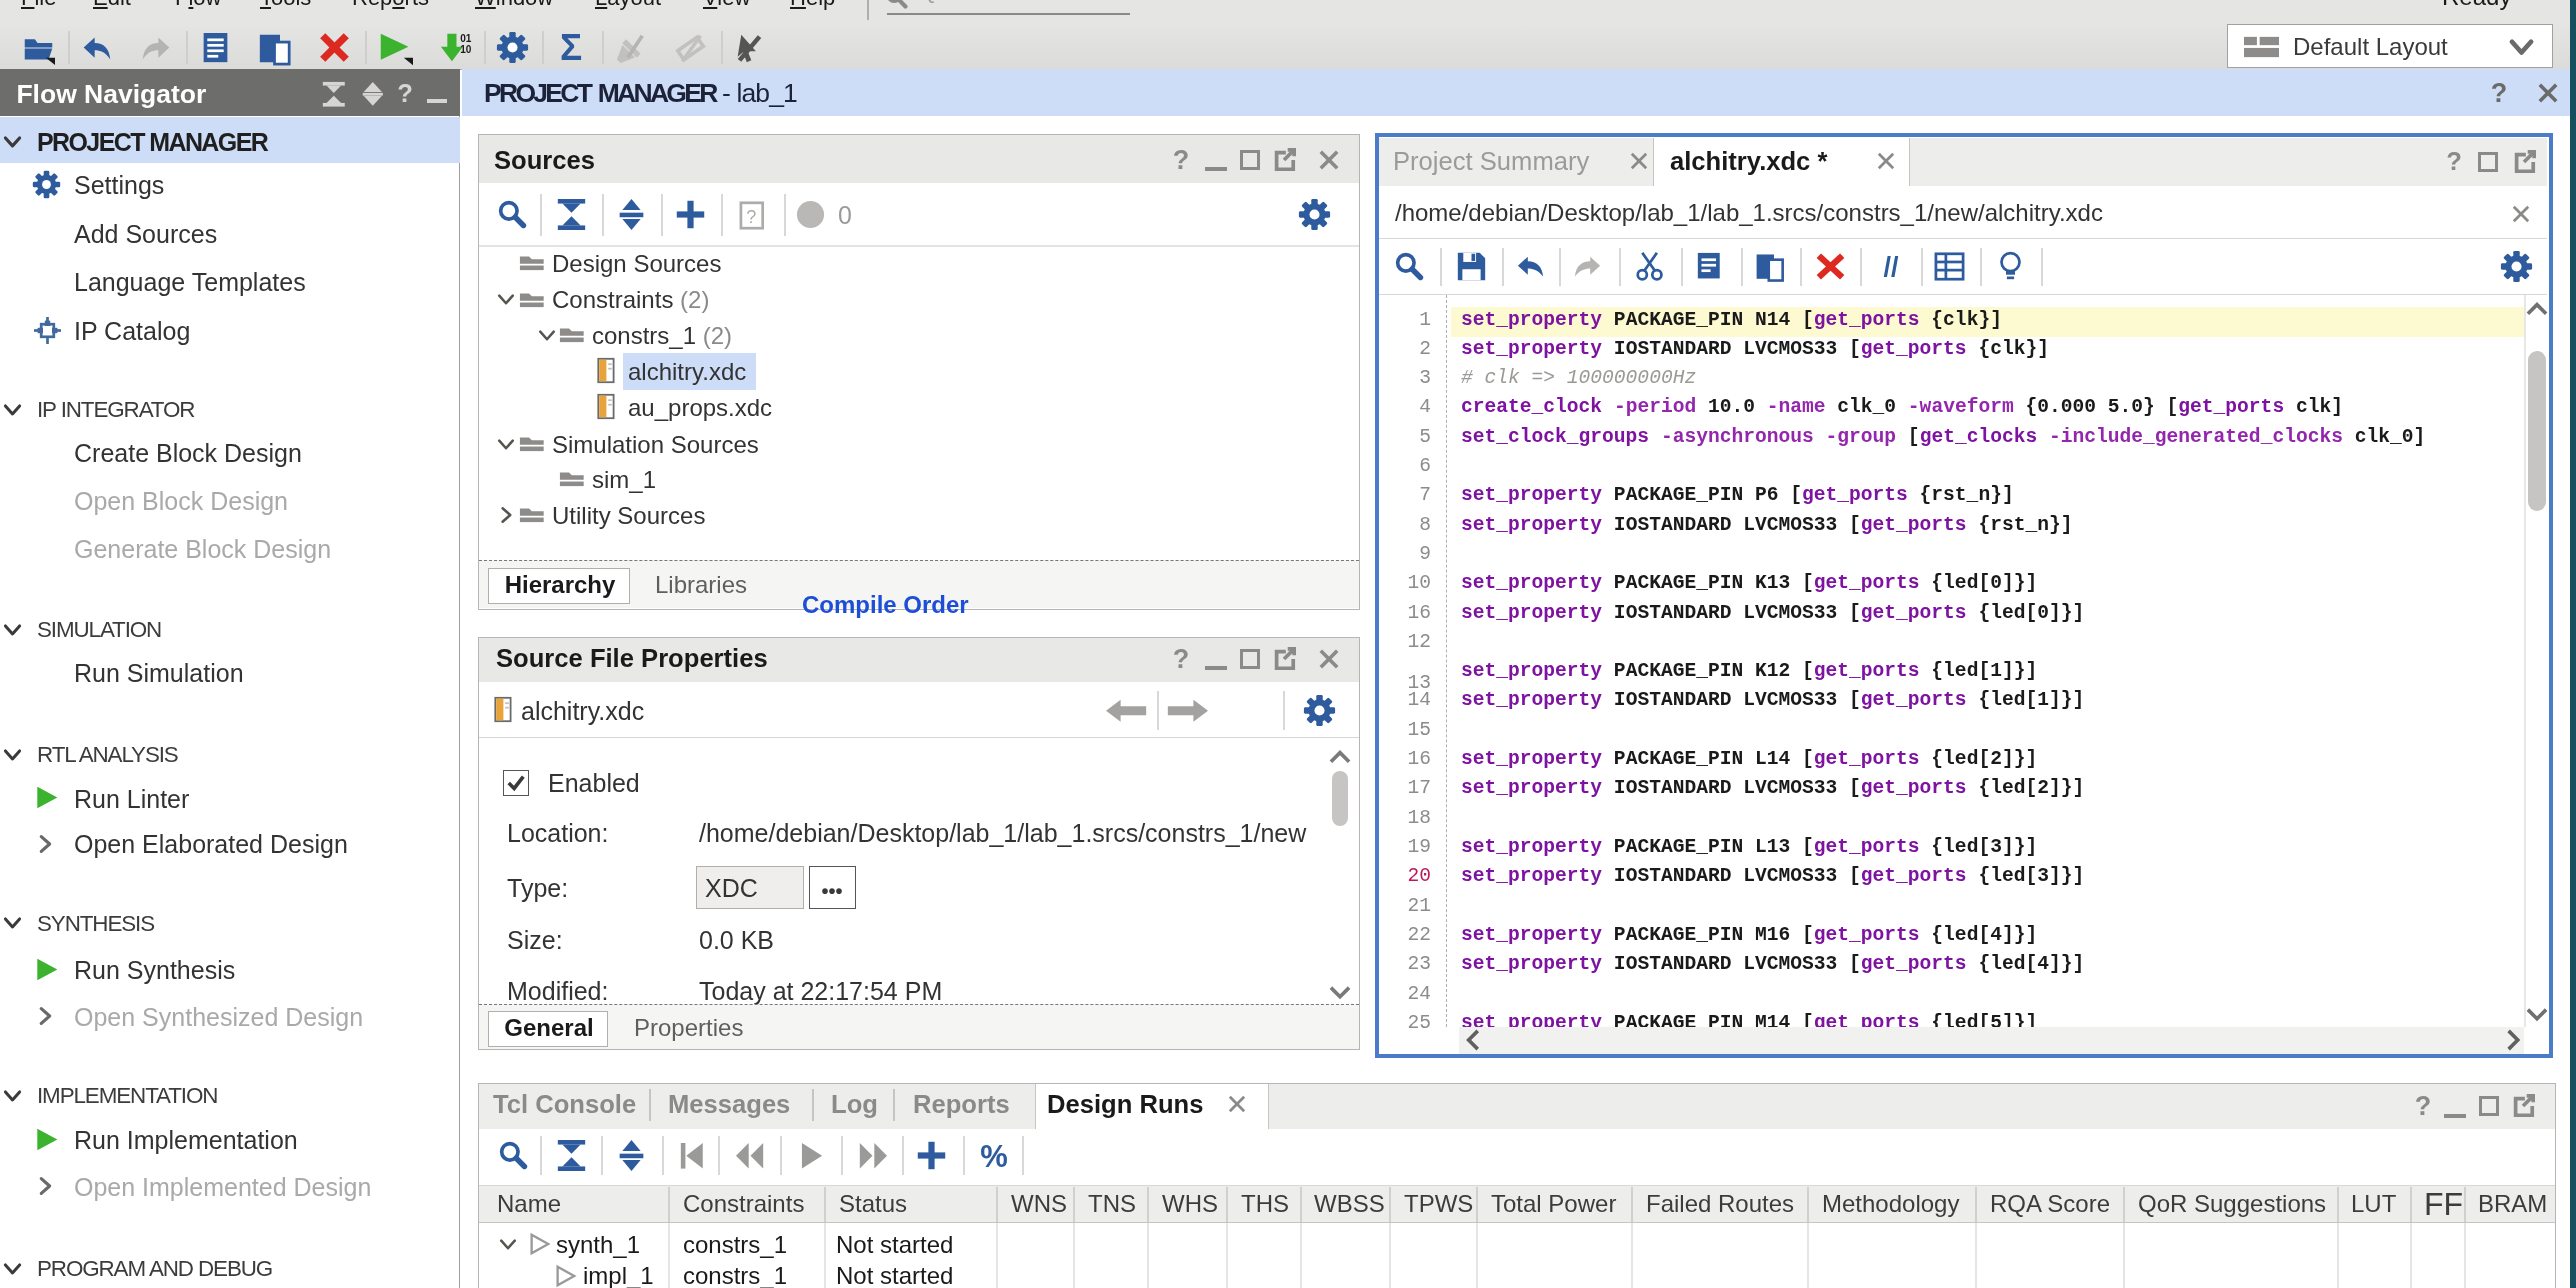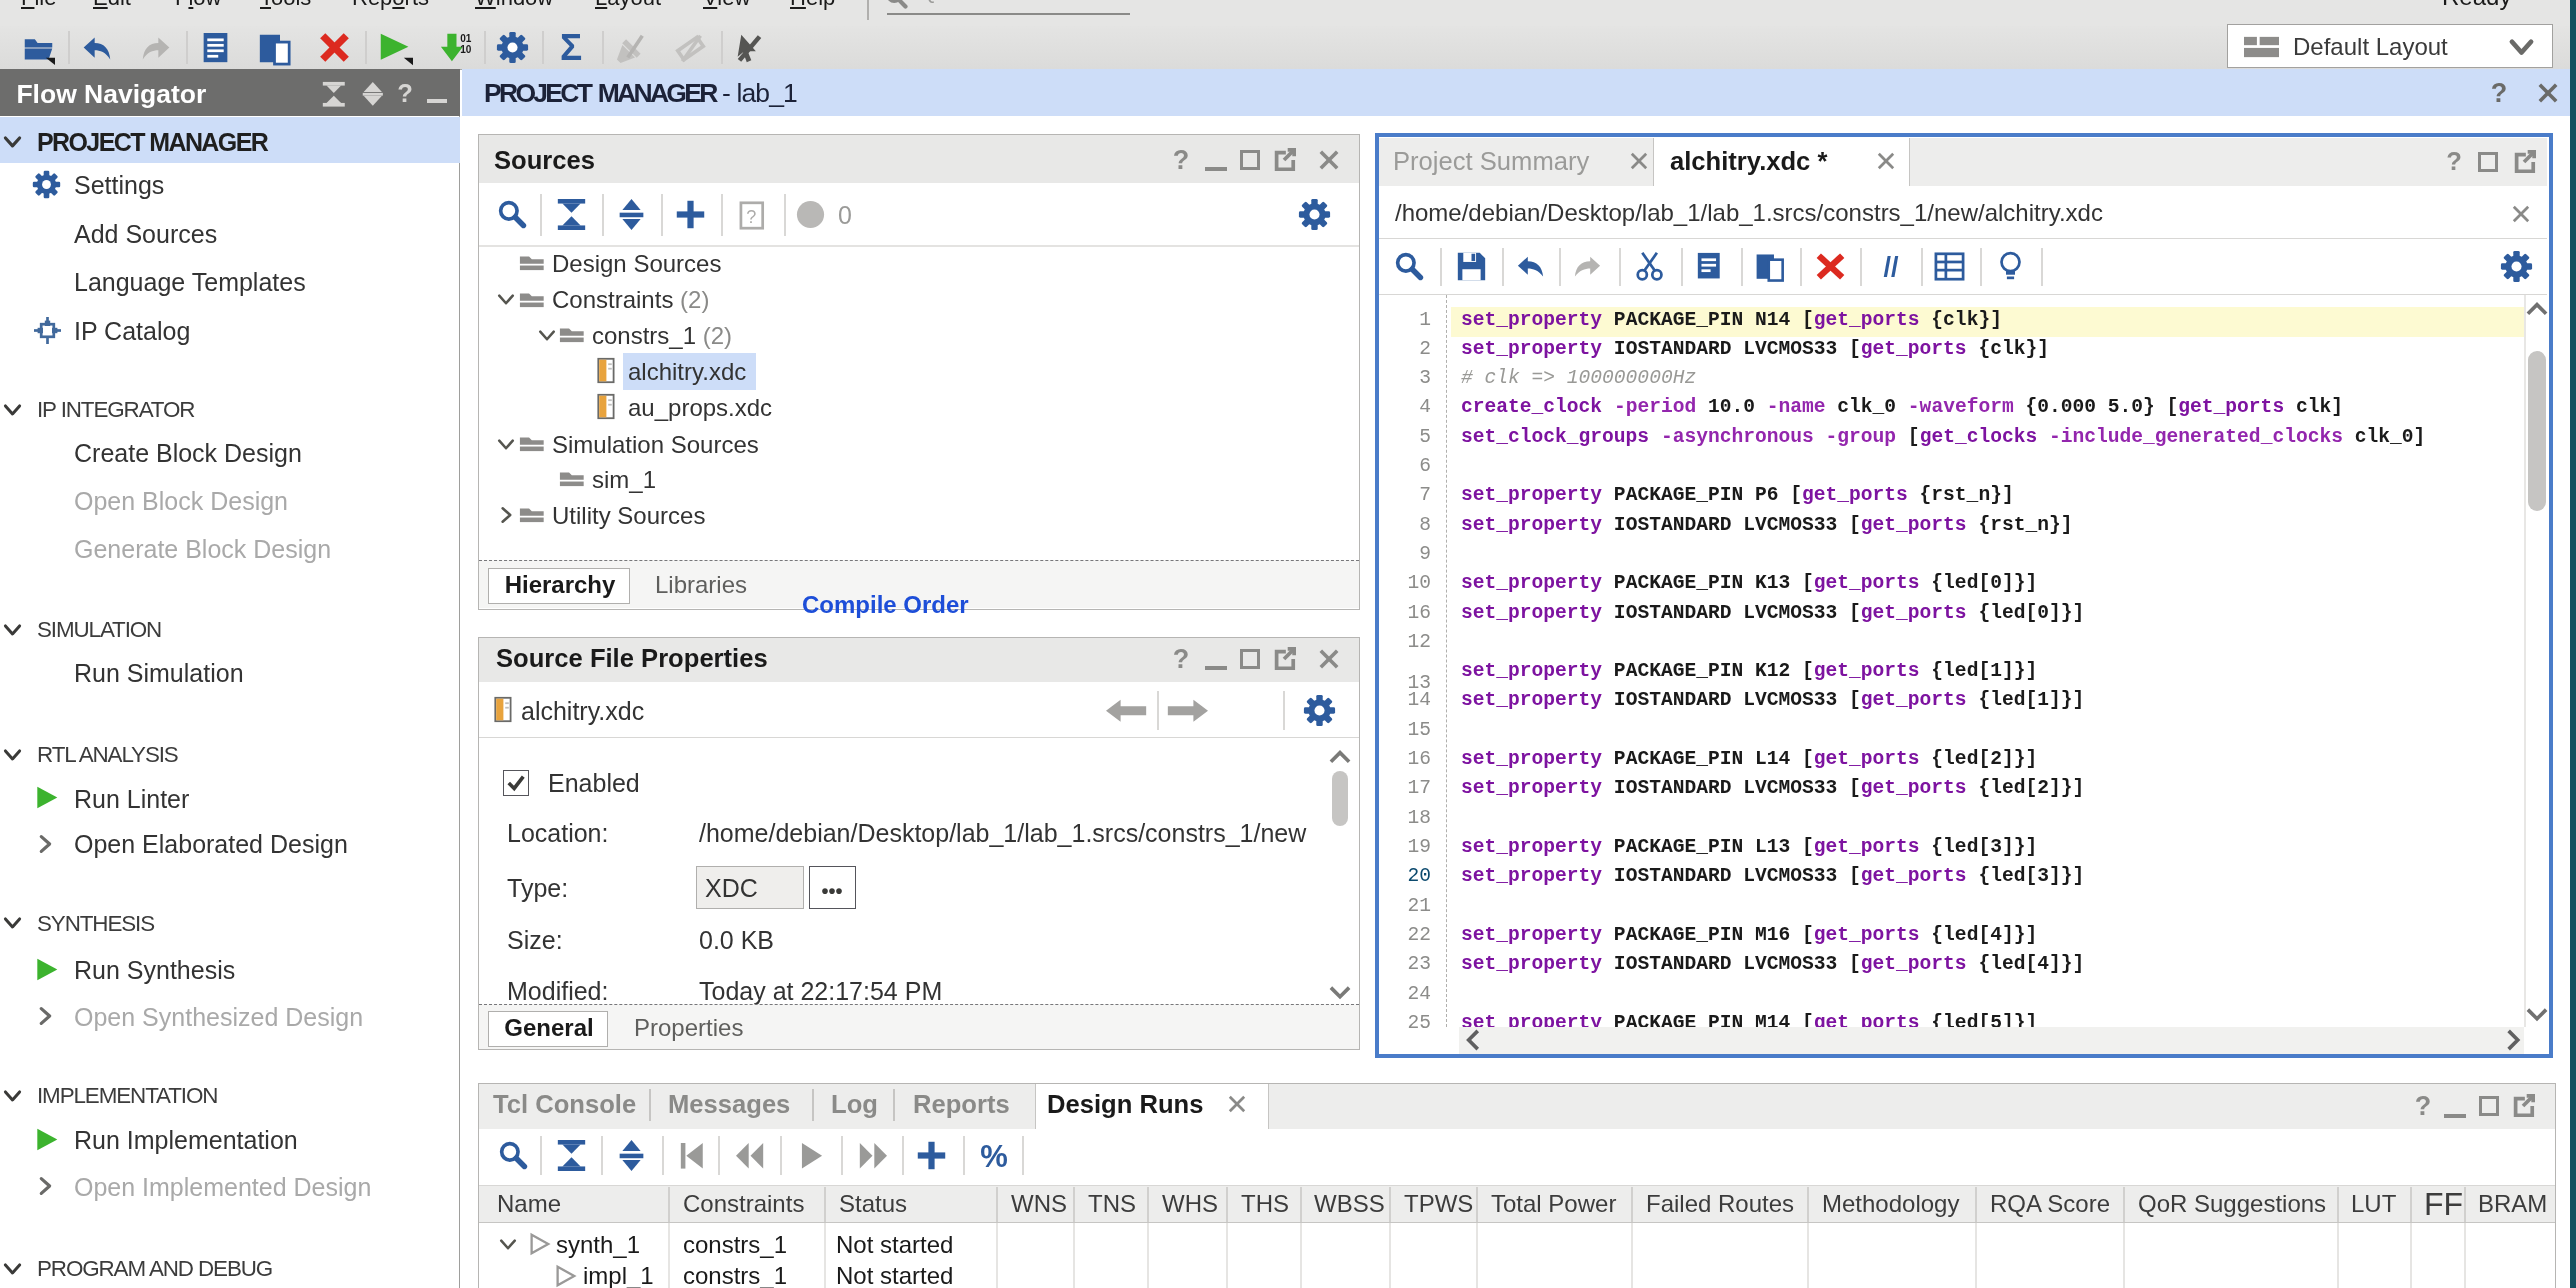--- a/index.html
+++ b/index.html
@@ -501,21 +501,21 @@
 <div class="mono" style="position:absolute;left:1431px;top:700px;transform:translate(-100%,-50%);font-size:19.6px;color:#8c8c8a;">14</div>
 <div class="mono" style="position:absolute;left:1461px;top:700px;transform:translateY(-50%);font-size:19.6px;font-weight:bold;white-space:pre;"><span style="color:#7d13a0;font-weight:bold">set_property</span><span style="color:#1a1a1a"> IOSTANDARD LVCMOS33 [</span><span style="color:#7d13a0;font-weight:bold">get_ports</span><span style="color:#1a1a1a"> {led[1]}]</span></div>
 <div class="mono" style="position:absolute;left:1431px;top:730px;transform:translate(-100%,-50%);font-size:19.6px;color:#8c8c8a;">15</div>
 <div class="mono" style="position:absolute;left:1431px;top:759px;transform:translate(-100%,-50%);font-size:19.6px;color:#8c8c8a;">16</div>
 <div class="mono" style="position:absolute;left:1461px;top:759px;transform:translateY(-50%);font-size:19.6px;font-weight:bold;white-space:pre;"><span style="color:#7d13a0;font-weight:bold">set_property</span><span style="color:#1a1a1a"> PACKAGE_PIN L14 [</span><span style="color:#7d13a0;font-weight:bold">get_ports</span><span style="color:#1a1a1a"> {led[2]}]</span></div>
 <div class="mono" style="position:absolute;left:1431px;top:788px;transform:translate(-100%,-50%);font-size:19.6px;color:#8c8c8a;">17</div>
 <div class="mono" style="position:absolute;left:1461px;top:788px;transform:translateY(-50%);font-size:19.6px;font-weight:bold;white-space:pre;"><span style="color:#7d13a0;font-weight:bold">set_property</span><span style="color:#1a1a1a"> IOSTANDARD LVCMOS33 [</span><span style="color:#7d13a0;font-weight:bold">get_ports</span><span style="color:#1a1a1a"> {led[2]}]</span></div>
 <div class="mono" style="position:absolute;left:1431px;top:818px;transform:translate(-100%,-50%);font-size:19.6px;color:#8c8c8a;">18</div>
 <div class="mono" style="position:absolute;left:1431px;top:847px;transform:translate(-100%,-50%);font-size:19.6px;color:#8c8c8a;">19</div>
 <div class="mono" style="position:absolute;left:1461px;top:847px;transform:translateY(-50%);font-size:19.6px;font-weight:bold;white-space:pre;"><span style="color:#7d13a0;font-weight:bold">set_property</span><span style="color:#1a1a1a"> PACKAGE_PIN L13 [</span><span style="color:#7d13a0;font-weight:bold">get_ports</span><span style="color:#1a1a1a"> {led[3]}]</span></div>
-<div class="mono" style="position:absolute;left:1431px;top:876px;transform:translate(-100%,-50%);font-size:19.6px;color:#0c4a6e;">20</div>
+<div class="mono" style="position:absolute;left:1431px;top:876px;transform:translate(-100%,-50%);font-size:19.6px;color:#be185d;">20</div>
 <div class="mono" style="position:absolute;left:1461px;top:876px;transform:translateY(-50%);font-size:19.6px;font-weight:bold;white-space:pre;"><span style="color:#7d13a0;font-weight:bold">set_property</span><span style="color:#1a1a1a"> IOSTANDARD LVCMOS33 [</span><span style="color:#7d13a0;font-weight:bold">get_ports</span><span style="color:#1a1a1a"> {led[3]}]</span></div>
 <div class="mono" style="position:absolute;left:1431px;top:906px;transform:translate(-100%,-50%);font-size:19.6px;color:#8c8c8a;">21</div>
 <div class="mono" style="position:absolute;left:1431px;top:935px;transform:translate(-100%,-50%);font-size:19.6px;color:#8c8c8a;">22</div>
 <div class="mono" style="position:absolute;left:1461px;top:935px;transform:translateY(-50%);font-size:19.6px;font-weight:bold;white-space:pre;"><span style="color:#7d13a0;font-weight:bold">set_property</span><span style="color:#1a1a1a"> PACKAGE_PIN M16 [</span><span style="color:#7d13a0;font-weight:bold">get_ports</span><span style="color:#1a1a1a"> {led[4]}]</span></div>
 <div class="mono" style="position:absolute;left:1431px;top:964px;transform:translate(-100%,-50%);font-size:19.6px;color:#8c8c8a;">23</div>
 <div class="mono" style="position:absolute;left:1461px;top:964px;transform:translateY(-50%);font-size:19.6px;font-weight:bold;white-space:pre;"><span style="color:#7d13a0;font-weight:bold">set_property</span><span style="color:#1a1a1a"> IOSTANDARD LVCMOS33 [</span><span style="color:#7d13a0;font-weight:bold">get_ports</span><span style="color:#1a1a1a"> {led[4]}]</span></div>
 <div class="mono" style="position:absolute;left:1431px;top:994px;transform:translate(-100%,-50%);font-size:19.6px;color:#8c8c8a;">24</div>
 <div class="mono" style="position:absolute;left:1431px;top:1023px;transform:translate(-100%,-50%);font-size:19.6px;color:#8c8c8a;">25</div>
 <div class="mono" style="position:absolute;left:1461px;top:1023px;transform:translateY(-50%);font-size:19.6px;font-weight:bold;white-space:pre;"><span style="color:#7d13a0;font-weight:bold">set_property</span><span style="color:#1a1a1a"> PACKAGE_PIN M14 [</span><span style="color:#7d13a0;font-weight:bold">get_ports</span><span style="color:#1a1a1a"> {led[5]}]</span></div>
 <div style="position:absolute;left:2524px;top:295px;width:1.8px;height:732px;background:#e8e7e5;"></div>

